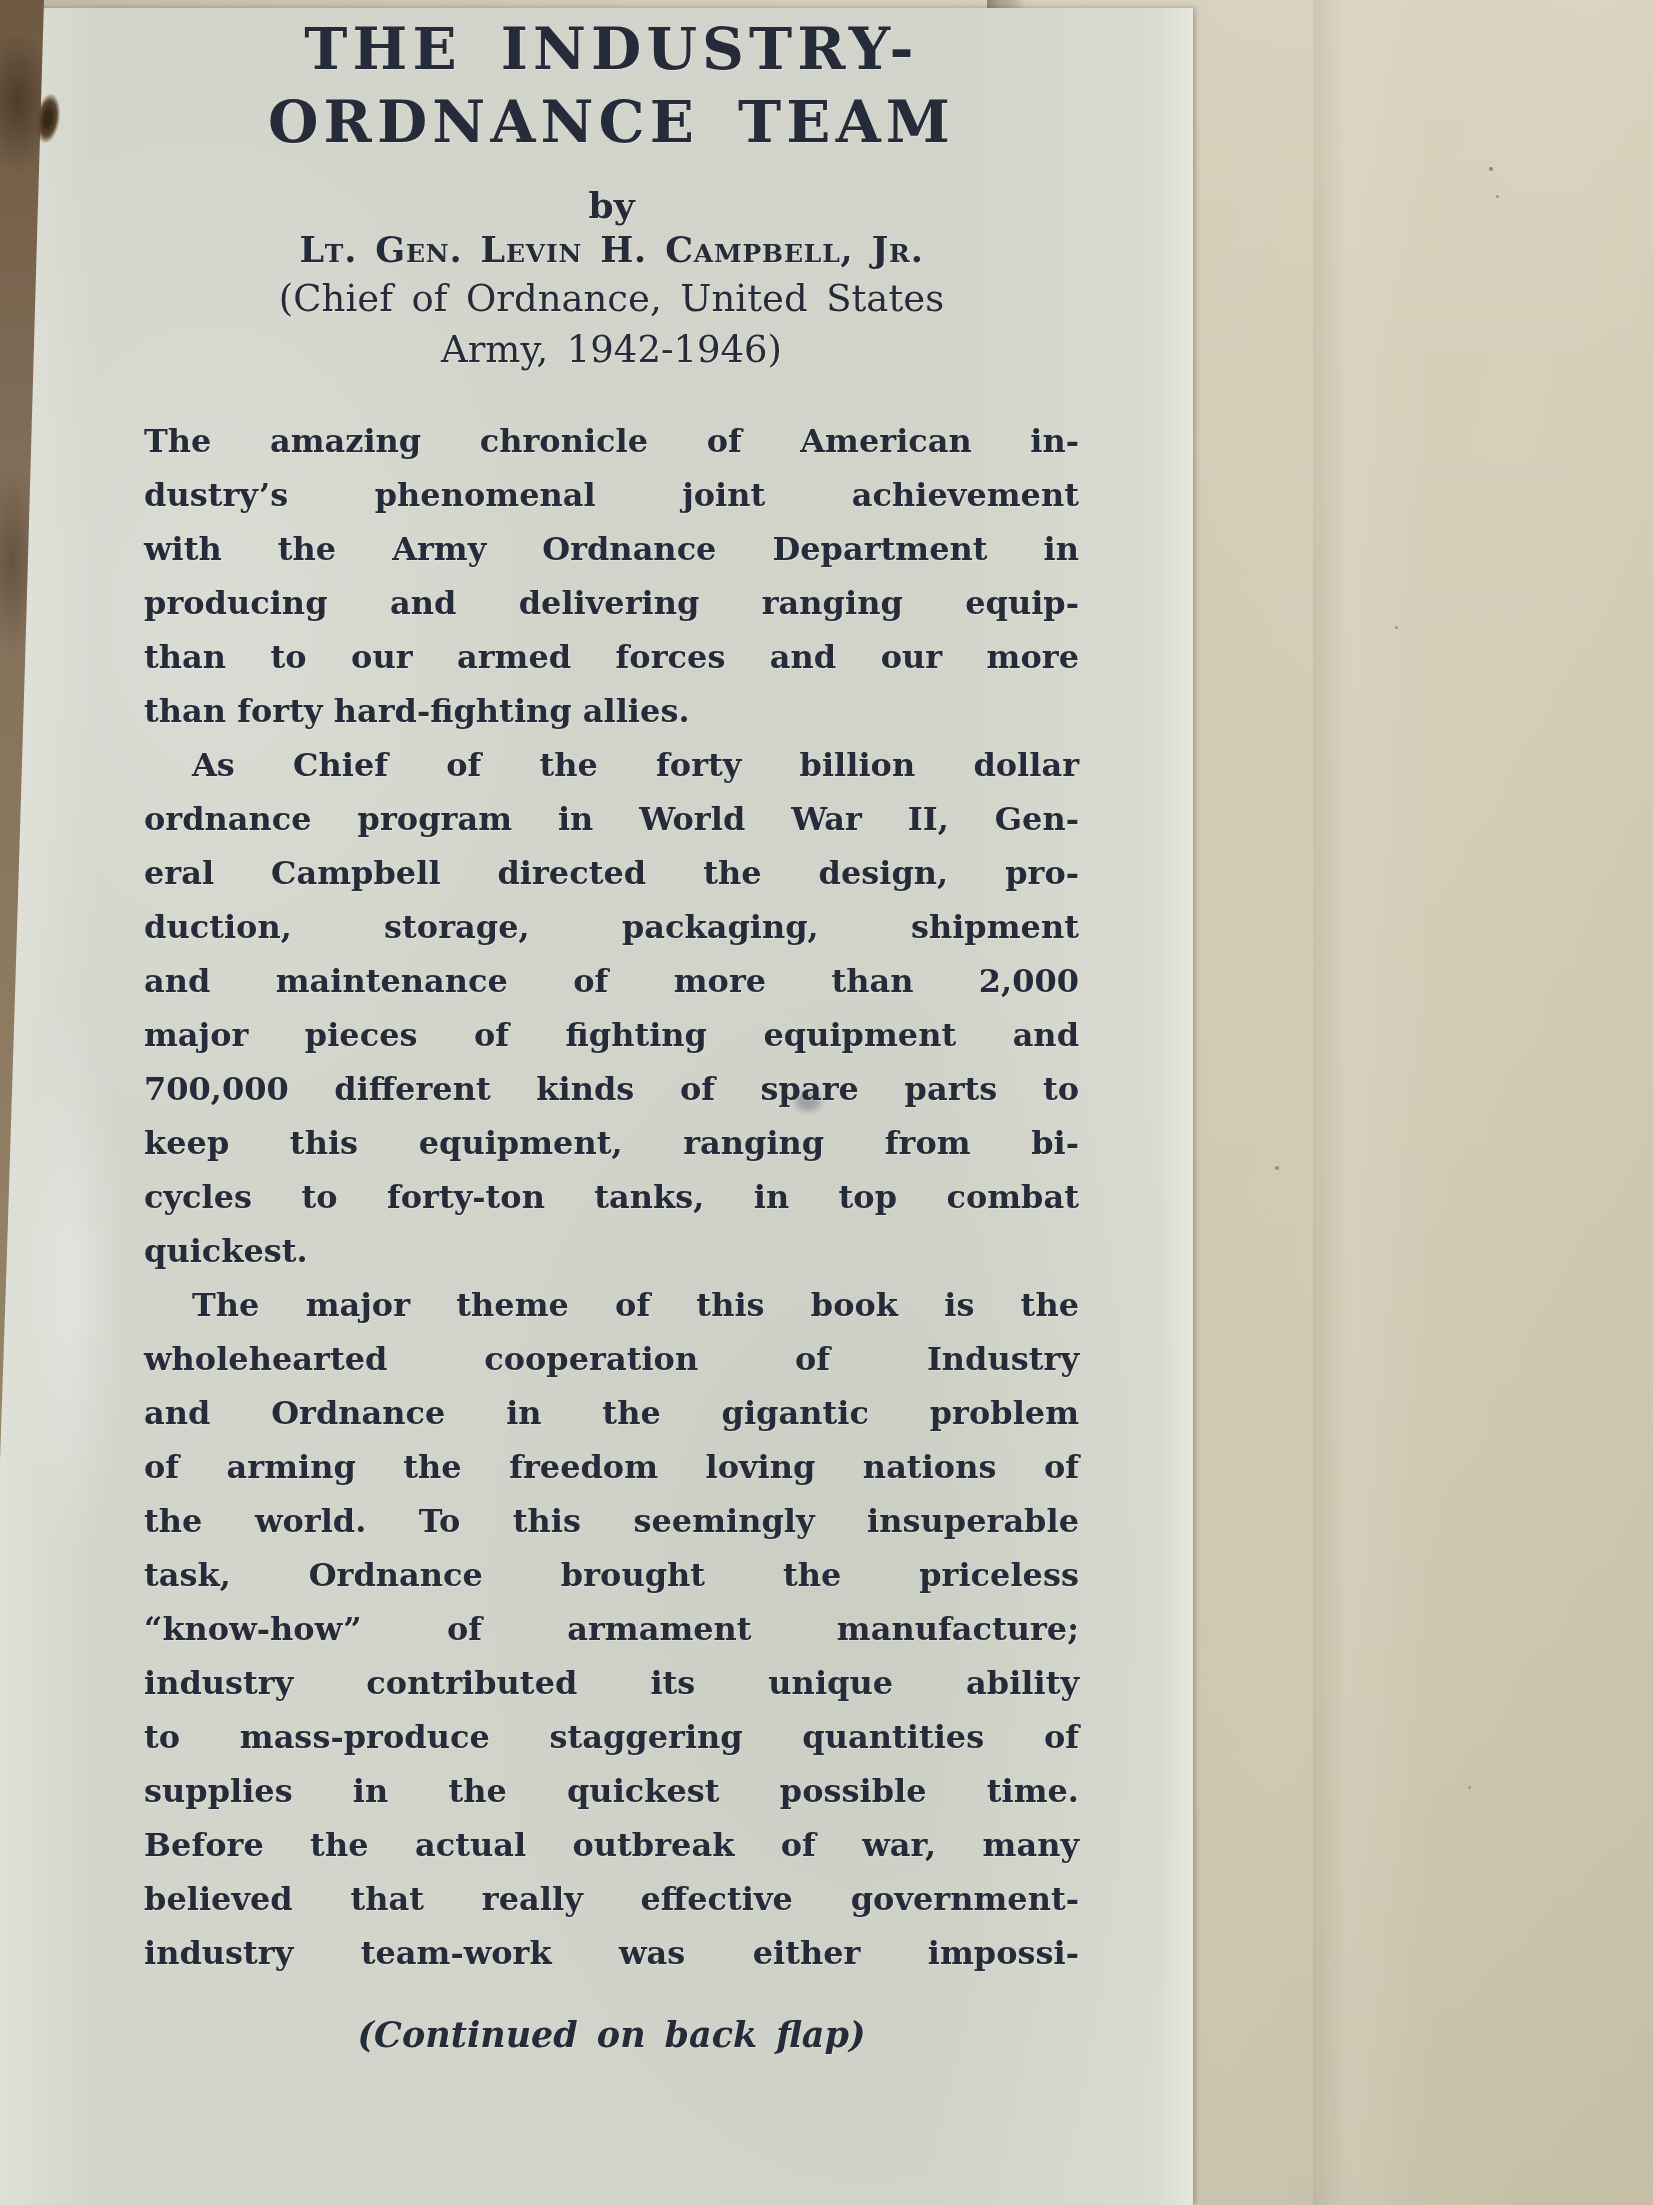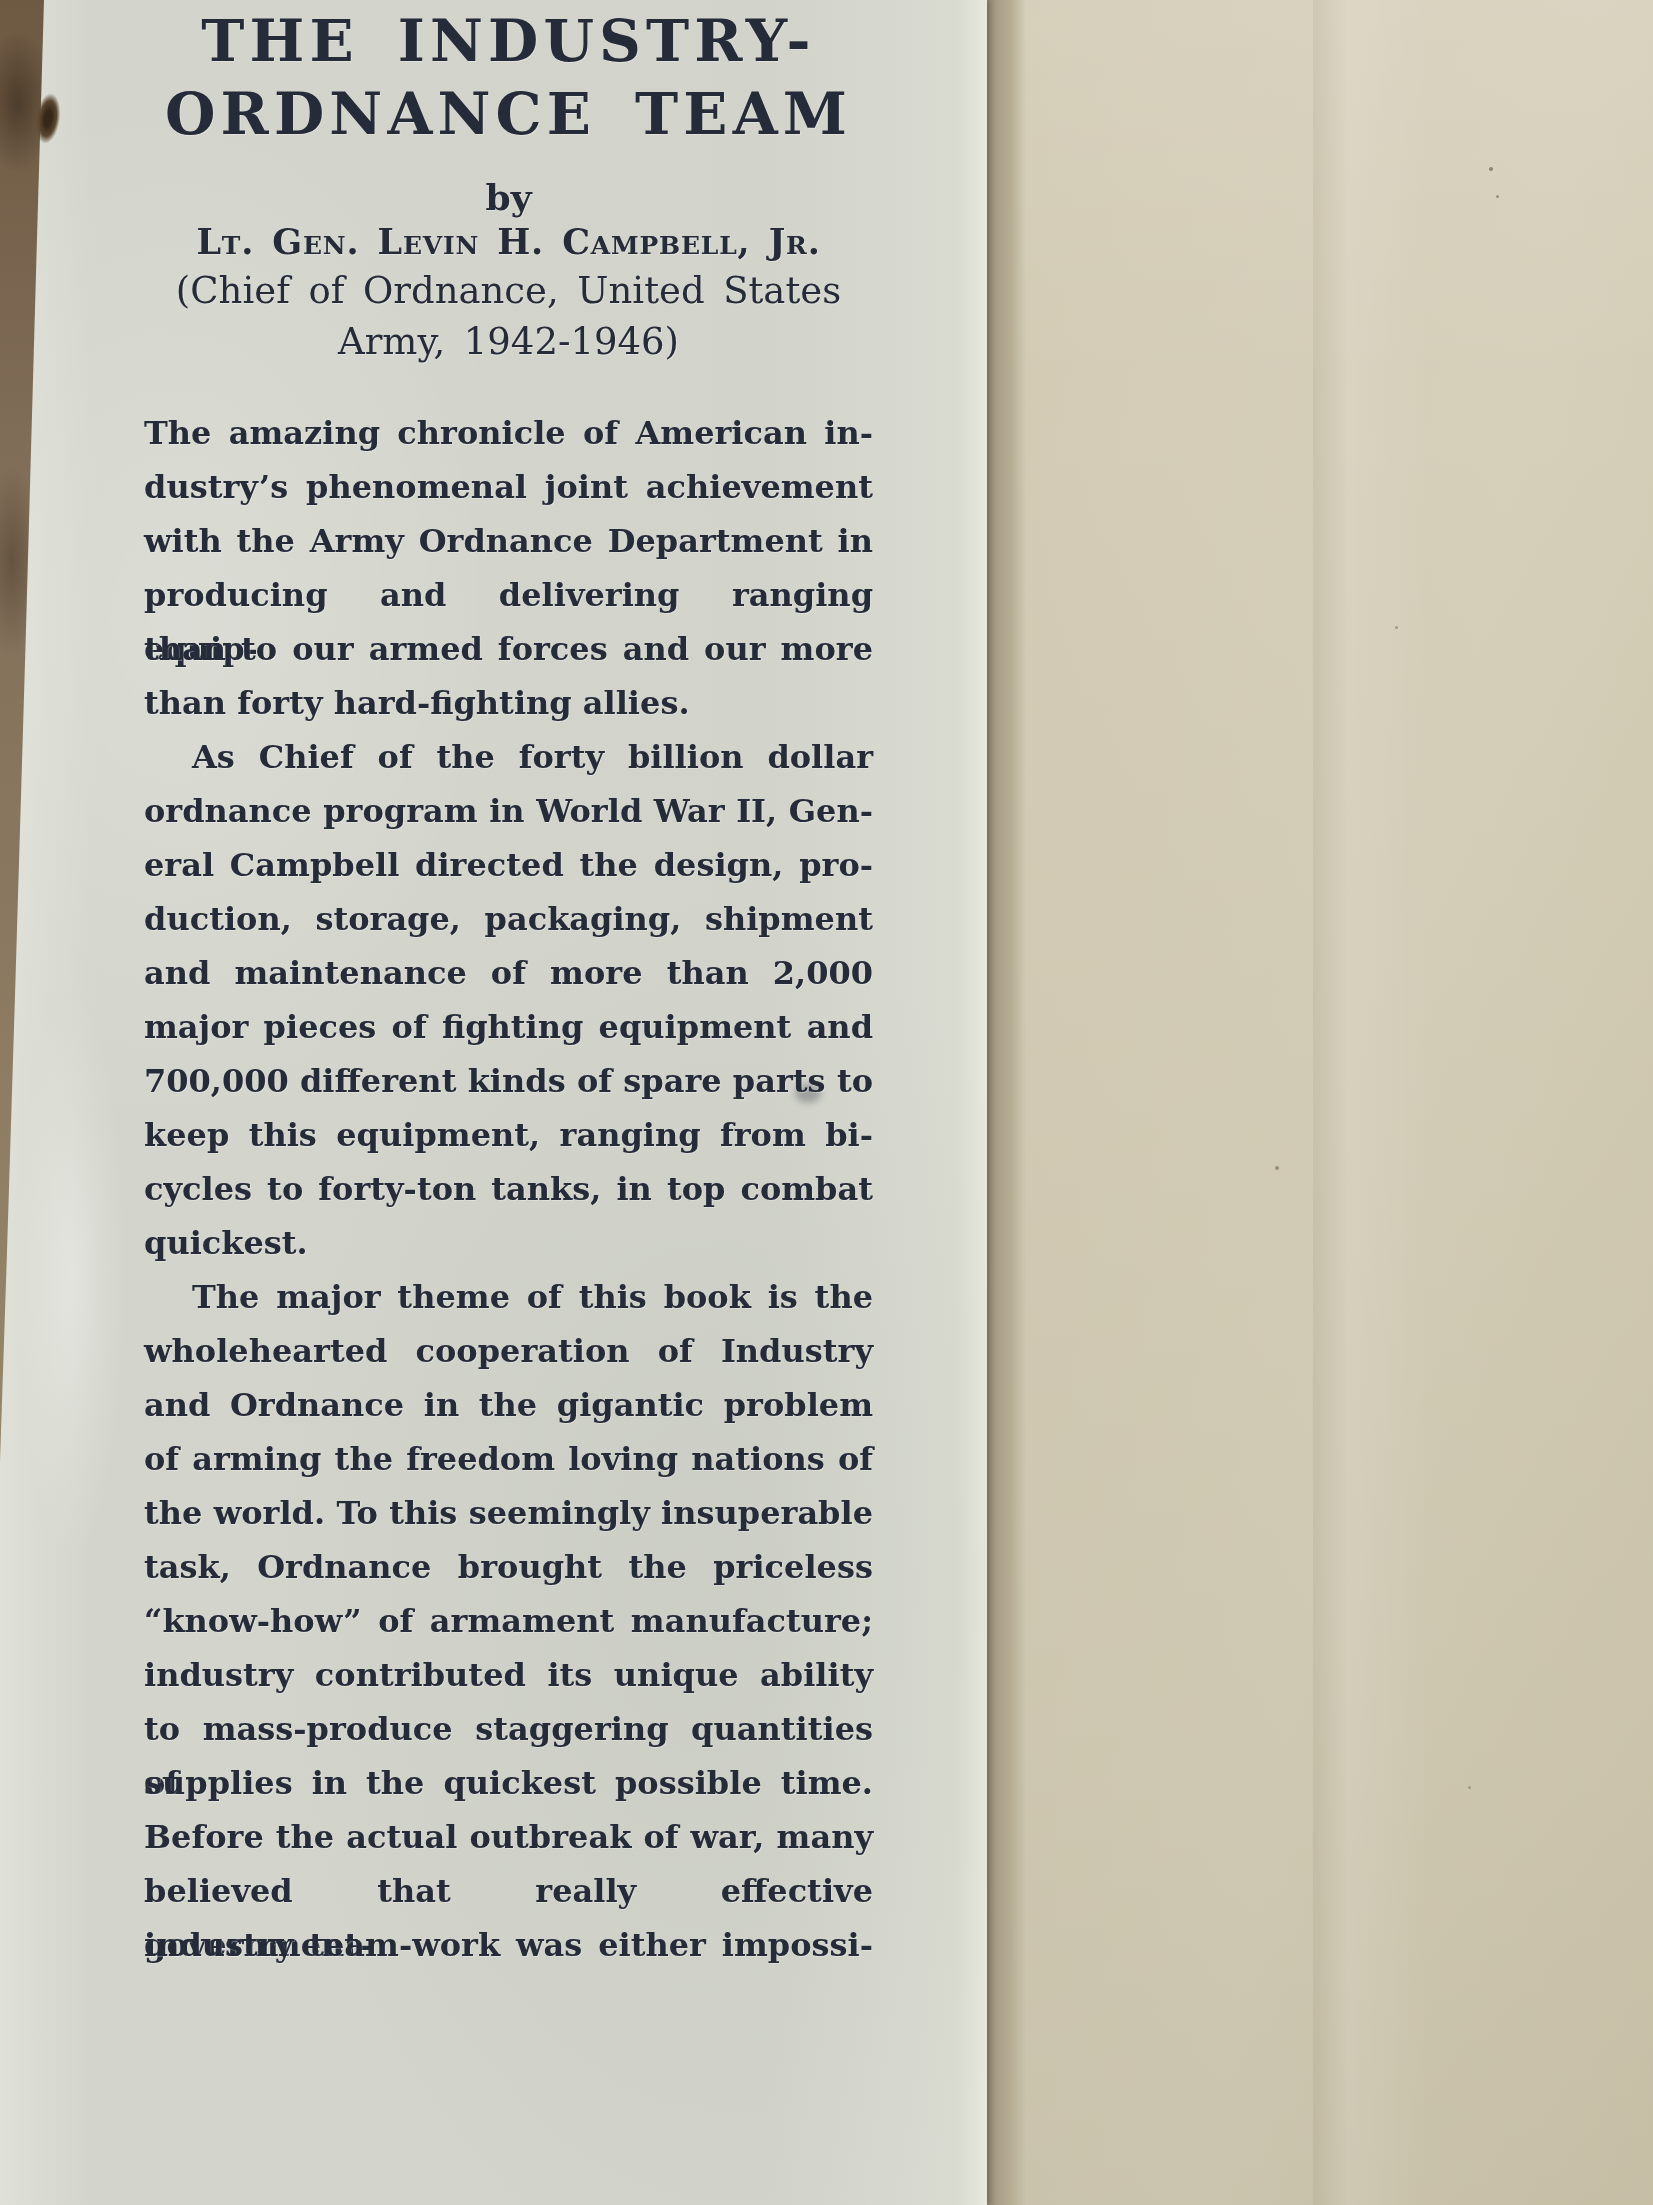--- a/index.html
+++ b/index.html
@@ -19,21 +19,21 @@
     background:linear-gradient(to right, rgba(110,100,70,0.10), rgba(255,255,255,0.10) 30%, rgba(255,255,255,0) 100%);
   }
   .speck{position:absolute;border-radius:50%;}
   
   .flap-gutter-shadow{
     position:absolute;left:987px;top:0;bottom:0;width:39px;
     background:linear-gradient(to right,#8e8670 0%, #a89f86 28%, #b5ac93 60%, rgba(181,172,147,0) 100%);
   }
   
   .flap{
-    position:absolute;left:0;top:0;bottom:0;width:987px;
+    position:absolute;left:0;top:8px;bottom:0;width:1193px;
     background:
       radial-gradient(527px 765px at 18% 28%, rgba(255,255,255,0.18), rgba(255,255,255,0) 70%),
       radial-gradient(595px 935px at 70% 72%, rgba(120,128,112,0.07), rgba(0,0,0,0) 75%),
       linear-gradient(to right,#dfe1d8 0px, #d3d5cc 93px, #d2d4cb 78%, #d9dbd1 97%, #e7e8de 100%);
     box-shadow: 1.7px 0 5.1px rgba(60,52,35,0.35);
   }
   .flap-sheen{
     position:absolute;left:0;top:892px;width:144px;height:765px;
     background:radial-gradient(closest-side, rgba(255,255,255,0.30), rgba(255,255,255,0) 75%);
   }
@@ -148,20 +148,21 @@
           <div class="bline">task, Ordnance brought the priceless</div>
           <div class="bline">“know-how” of armament manufacture;</div>
           <div class="bline">industry contributed its unique ability</div>
           <div class="bline">to mass-produce staggering quantities of</div>
           <div class="bline">supplies in the quickest possible time.</div>
           <div class="bline">Before the actual outbreak of war, many</div>
           <div class="bline">believed that really effective government-</div>
           <div class="bline">industry team-work was either impossi-</div>
         </div>
 
+      <div class="footer-note">(Continued on back flap)</div>
     </div>
   </div>
 
   <div class="board"></div>
   <div class="flap-edge-chip"></div>
 
 </div>
 
 
 </body></html>

